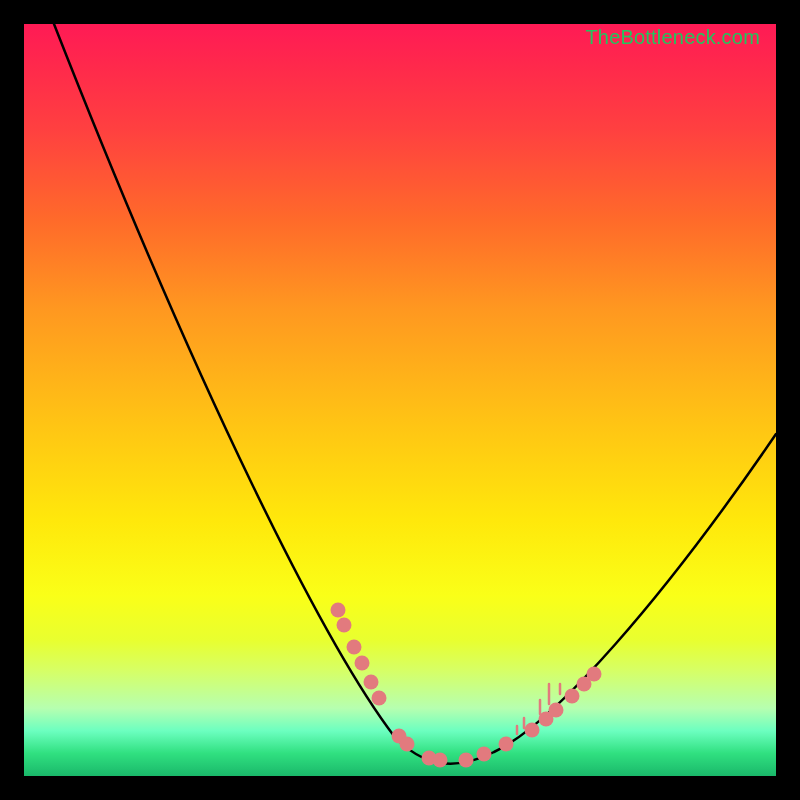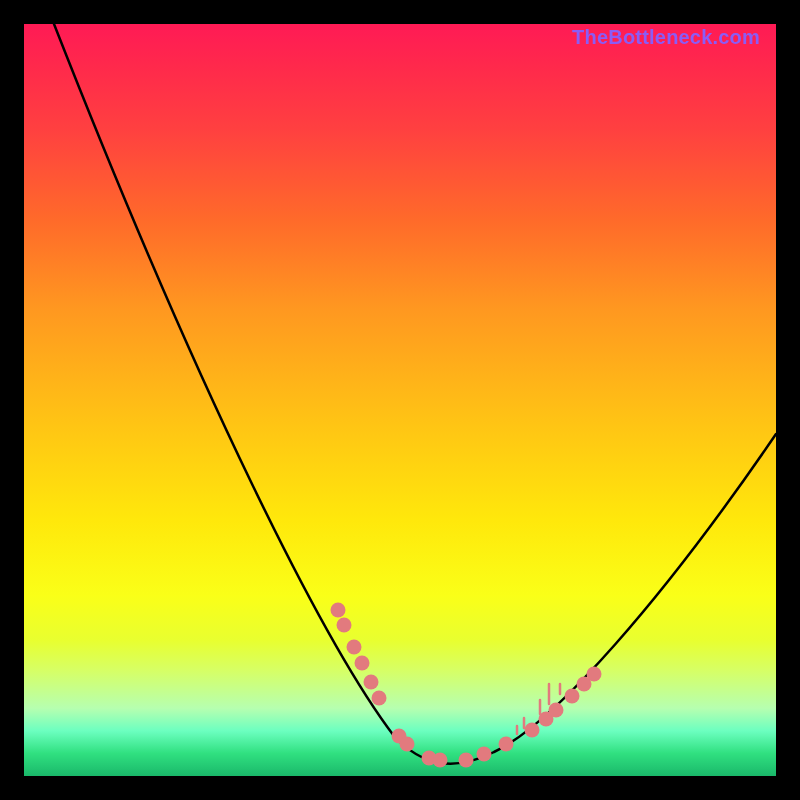--- a/index.html
+++ b/index.html
@@ -46,22 +46,22 @@
       #6cffc0 94%,
       #30e080 97%,
       #1ab86a 100%
     );
   }
   .watermark {
     position: absolute;
     top: 2px;
     right: 16px;
     font-size: 20px;
-    font-weight: 700;
-    color: #8b5cf6;
+    font-weight: 400;
+    color: #22c55e;
     letter-spacing: 0.2px;
     user-select: none;
   }
   svg.curve {
     position: absolute;
     inset: 0;
     width: 100%;
     height: 100%;
   }
   .curve path {

